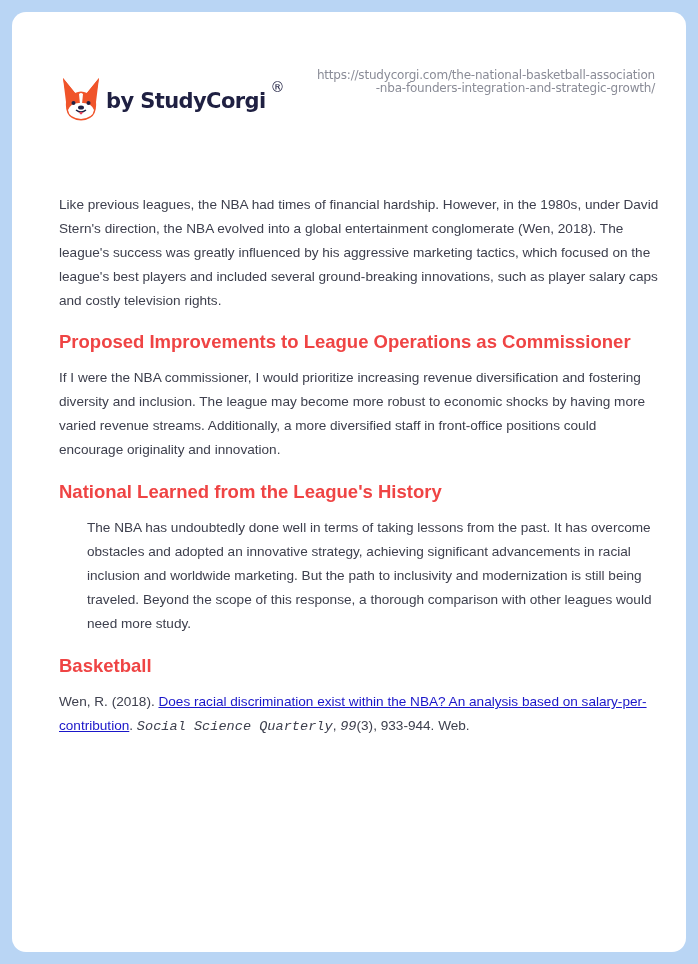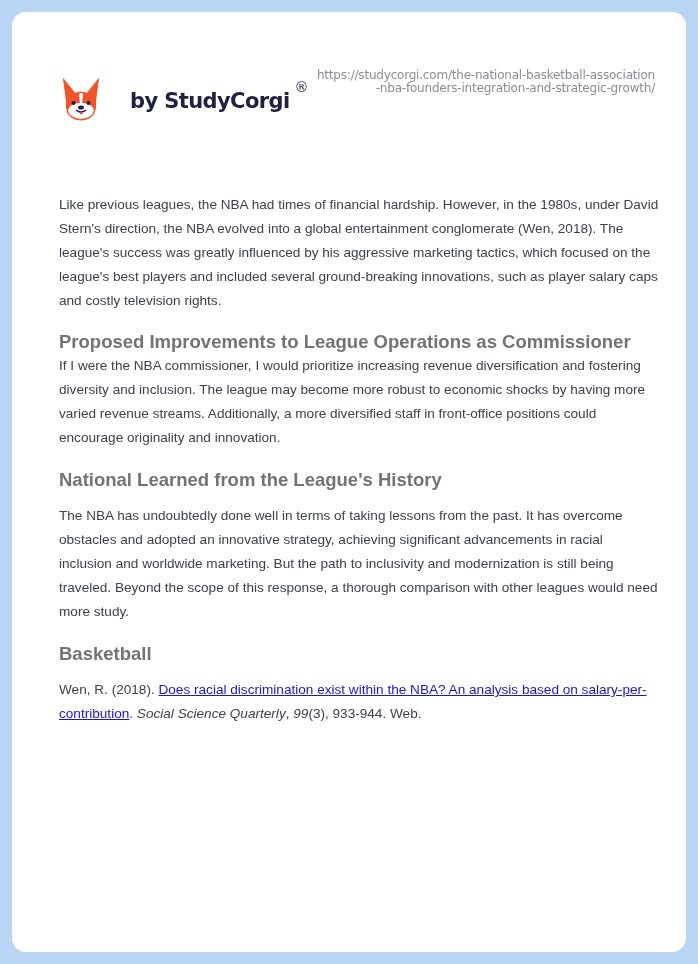--- a/index.html
+++ b/index.html
@@ -11,21 +11,21 @@
   }
   .card {
     position: absolute; left: 12px; top: 12px;
     width: 674px; height: 940px;
     background: #ffffff; border-radius: 14px;
   }
   .header { position: absolute; left: 0; top: 0; width: 674px; height: 140px; }
   .logo { position: absolute; left: 48px; top: 64px; display: flex; align-items: center; }
   .logo-icon { width: 42px; height: 46px; }
   .logo-text {
-    margin-left: 28px; margin-top: 4px;
+    margin-left: 4px; margin-top: 4px;
     font-family: "DejaVu Sans", sans-serif; font-weight: bold;
     font-size: 21px; color: #1f2042; letter-spacing: -0.6px;
   }
   .logo-reg {
     font-family: "DejaVu Sans", sans-serif; font-size: 14px; color: #1f2042;
     position: relative; top: -12px; margin-left: 5px;
   }
   .doc-meta { position: absolute; right: 31px; top: 54px; width: 340px; text-align: right; }
   .doc-title {
     font-family: "DejaVu Sans", sans-serif; font-weight: bold;
@@ -36,31 +36,31 @@
     font-size: 12px; line-height: 13px; color: #8a8c97; letter-spacing: -0.2px;
     word-break: break-all;
   }
   .content { position: absolute; left: 47px; top: 165px; width: 600px; }
   p {
     margin: 0; font-family: "Liberation Sans", sans-serif;
     font-size: 13.6px; line-height: 24px; color: #3e404e;
   }
   h2 {
     margin: 0; font-family: "Liberation Sans", sans-serif; font-weight: bold;
-    font-size: 18.5px; line-height: 24px; color: #737373;
+    font-size: 18.5px; line-height: 24px; color: #ef4444;
   }
   .p1 { margin-top: 16px; }
   .h-improve { margin-top: 17px; }
-  .p2 { }
+  .p2 { margin-top: 12px; }
   .h-lessons { margin-top: 18px; }
-  .p3 { margin-top: 12px; }
+  .p3 { margin-top: 12px; margin-left: 28px; }
   .h-ref { margin-top: 18px; }
   .p4 { margin-top: 12px; }
   a.ref-link { color: #1a16c9; text-decoration: underline; }
-  em { font-style: italic; }
+  em { font-style: italic; font-family: Liberation Mono, monospace; }
 </style>
 </head>
 <body>
 
 <div class="card">
   <div class="header">
     <div class="logo">
       <svg class="logo-icon" viewBox="0 0 42 46">
 
         <path d="M3 2 L16 18 L7 24 Z" fill="#f0542a"></path>

